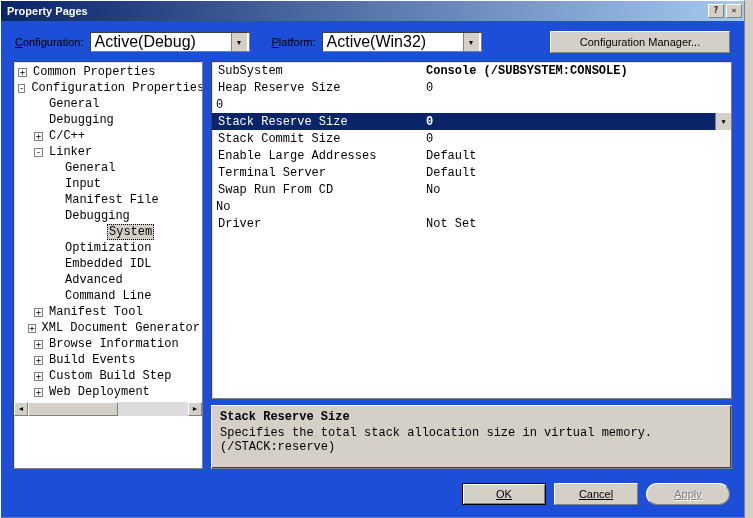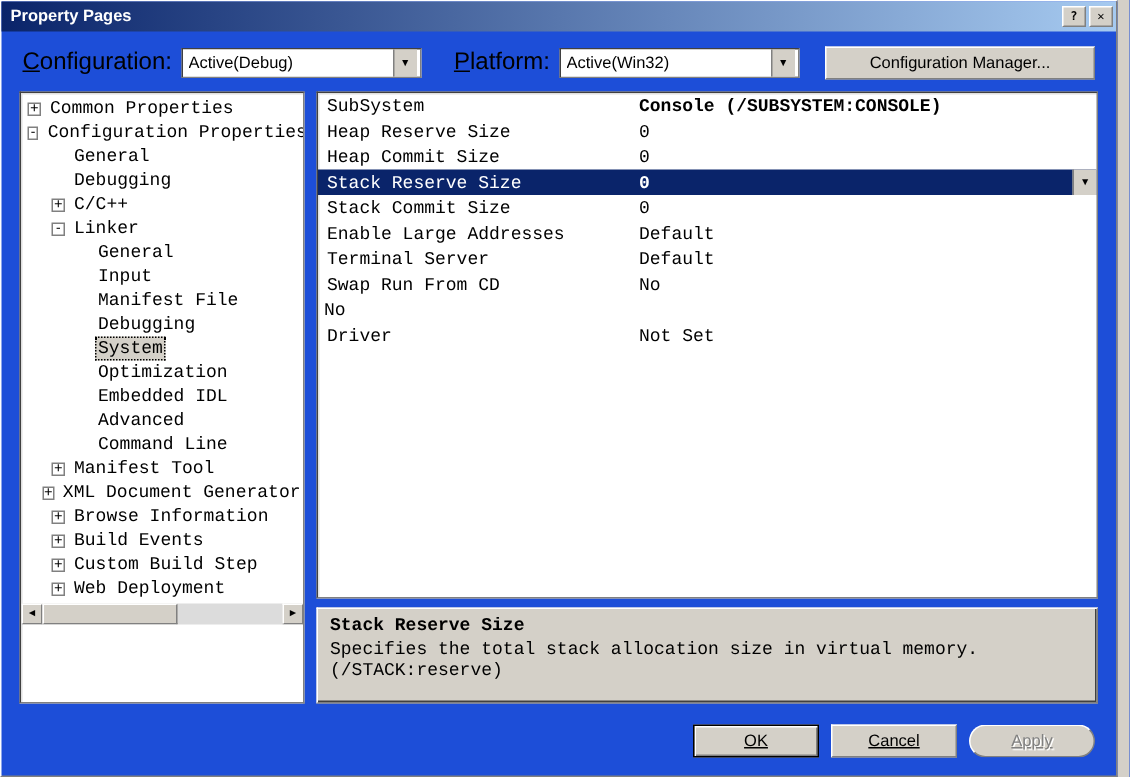--- a/index.html
+++ b/index.html
@@ -44,32 +44,32 @@
   text-align:center;
   line-height:12px;
   font-weight:bold;
 }
 .toprow {
   display: flex;
   align-items: center;
   padding: 10px 14px 8px 14px;
   gap: 6px;
 }
-.toprow label { font-size: 16px; }
+.toprow label { font-size: 11px; }
 .toprow .underline { text-decoration: underline; }
 .select-wrap {
   display: inline-flex;
   height: 20px;
   background: #fff;
   border: 1px solid #808080;
   border-top-color:#404040; border-left-color:#404040;
 }
 .select-wrap input {
   border: none; outline: none;
-  font-family: inherit; font-size: 11px;
+  font-family: inherit; font-size: 16px;
   padding: 0 4px;
 }
 .select-wrap .dd {
   width: 16px;
   background: #d4d0c8;
   border-left: 1px solid #808080;
   display:flex; align-items:center; justify-content:center;
 }
 .dd::after { content:"▼"; font-size: 7px; color:#000; }
 .btn {
@@ -117,21 +117,21 @@
   width: 9px; height: 9px;
   border: 1px solid #808080;
   font-size: 9px; line-height: 7px;
   text-align: center;
   margin-right: 4px;
   background:#fff;
   font-family: monospace;
 }
 .tree .noexp { width: 13px; display:inline-block; }
 .tree .label { padding: 0 2px; }
-.tree .sel { background: #d4d0c8; border: 1px dotted #000; padding: 0 1px; }
+.tree .sel { background: #d4d0c8; border: 1px dotted #000; padding: 0 1px; margin-left: 44px; }
 .right-col { flex:1; display:flex; flex-direction:column; gap:6px; min-width:0; }
 .grid-panel {
   flex: 1;
   overflow: auto;
   position: relative;
 }
 .grid {
   width: 100%;
   font-family: "Courier New", monospace;
   font-size: 12px;
@@ -331,21 +331,20 @@
         <div class="grid" id="grid">
             <div class="row first">
               <div class="cell-name">SubSystem</div>
               <div class="cell-val">Console (/SUBSYSTEM:CONSOLE)</div>
             </div>
             <div class="row">
               <div class="cell-name">Heap Reserve Size</div>
               <div class="cell-val">0</div>
             </div>
             <div class="row">
-              <div class="cell-name">Heap Commit Size</div>
               <div class="cell-val">0</div>
             </div>
             <div class="row hl">
               <div class="cell-name">Stack Reserve Size</div>
               <div class="cell-val">0</div>
               <div class="dd-cell"></div>
             </div>
             <div class="row">
               <div class="cell-name">Stack Commit Size</div>
               <div class="cell-val">0</div>

